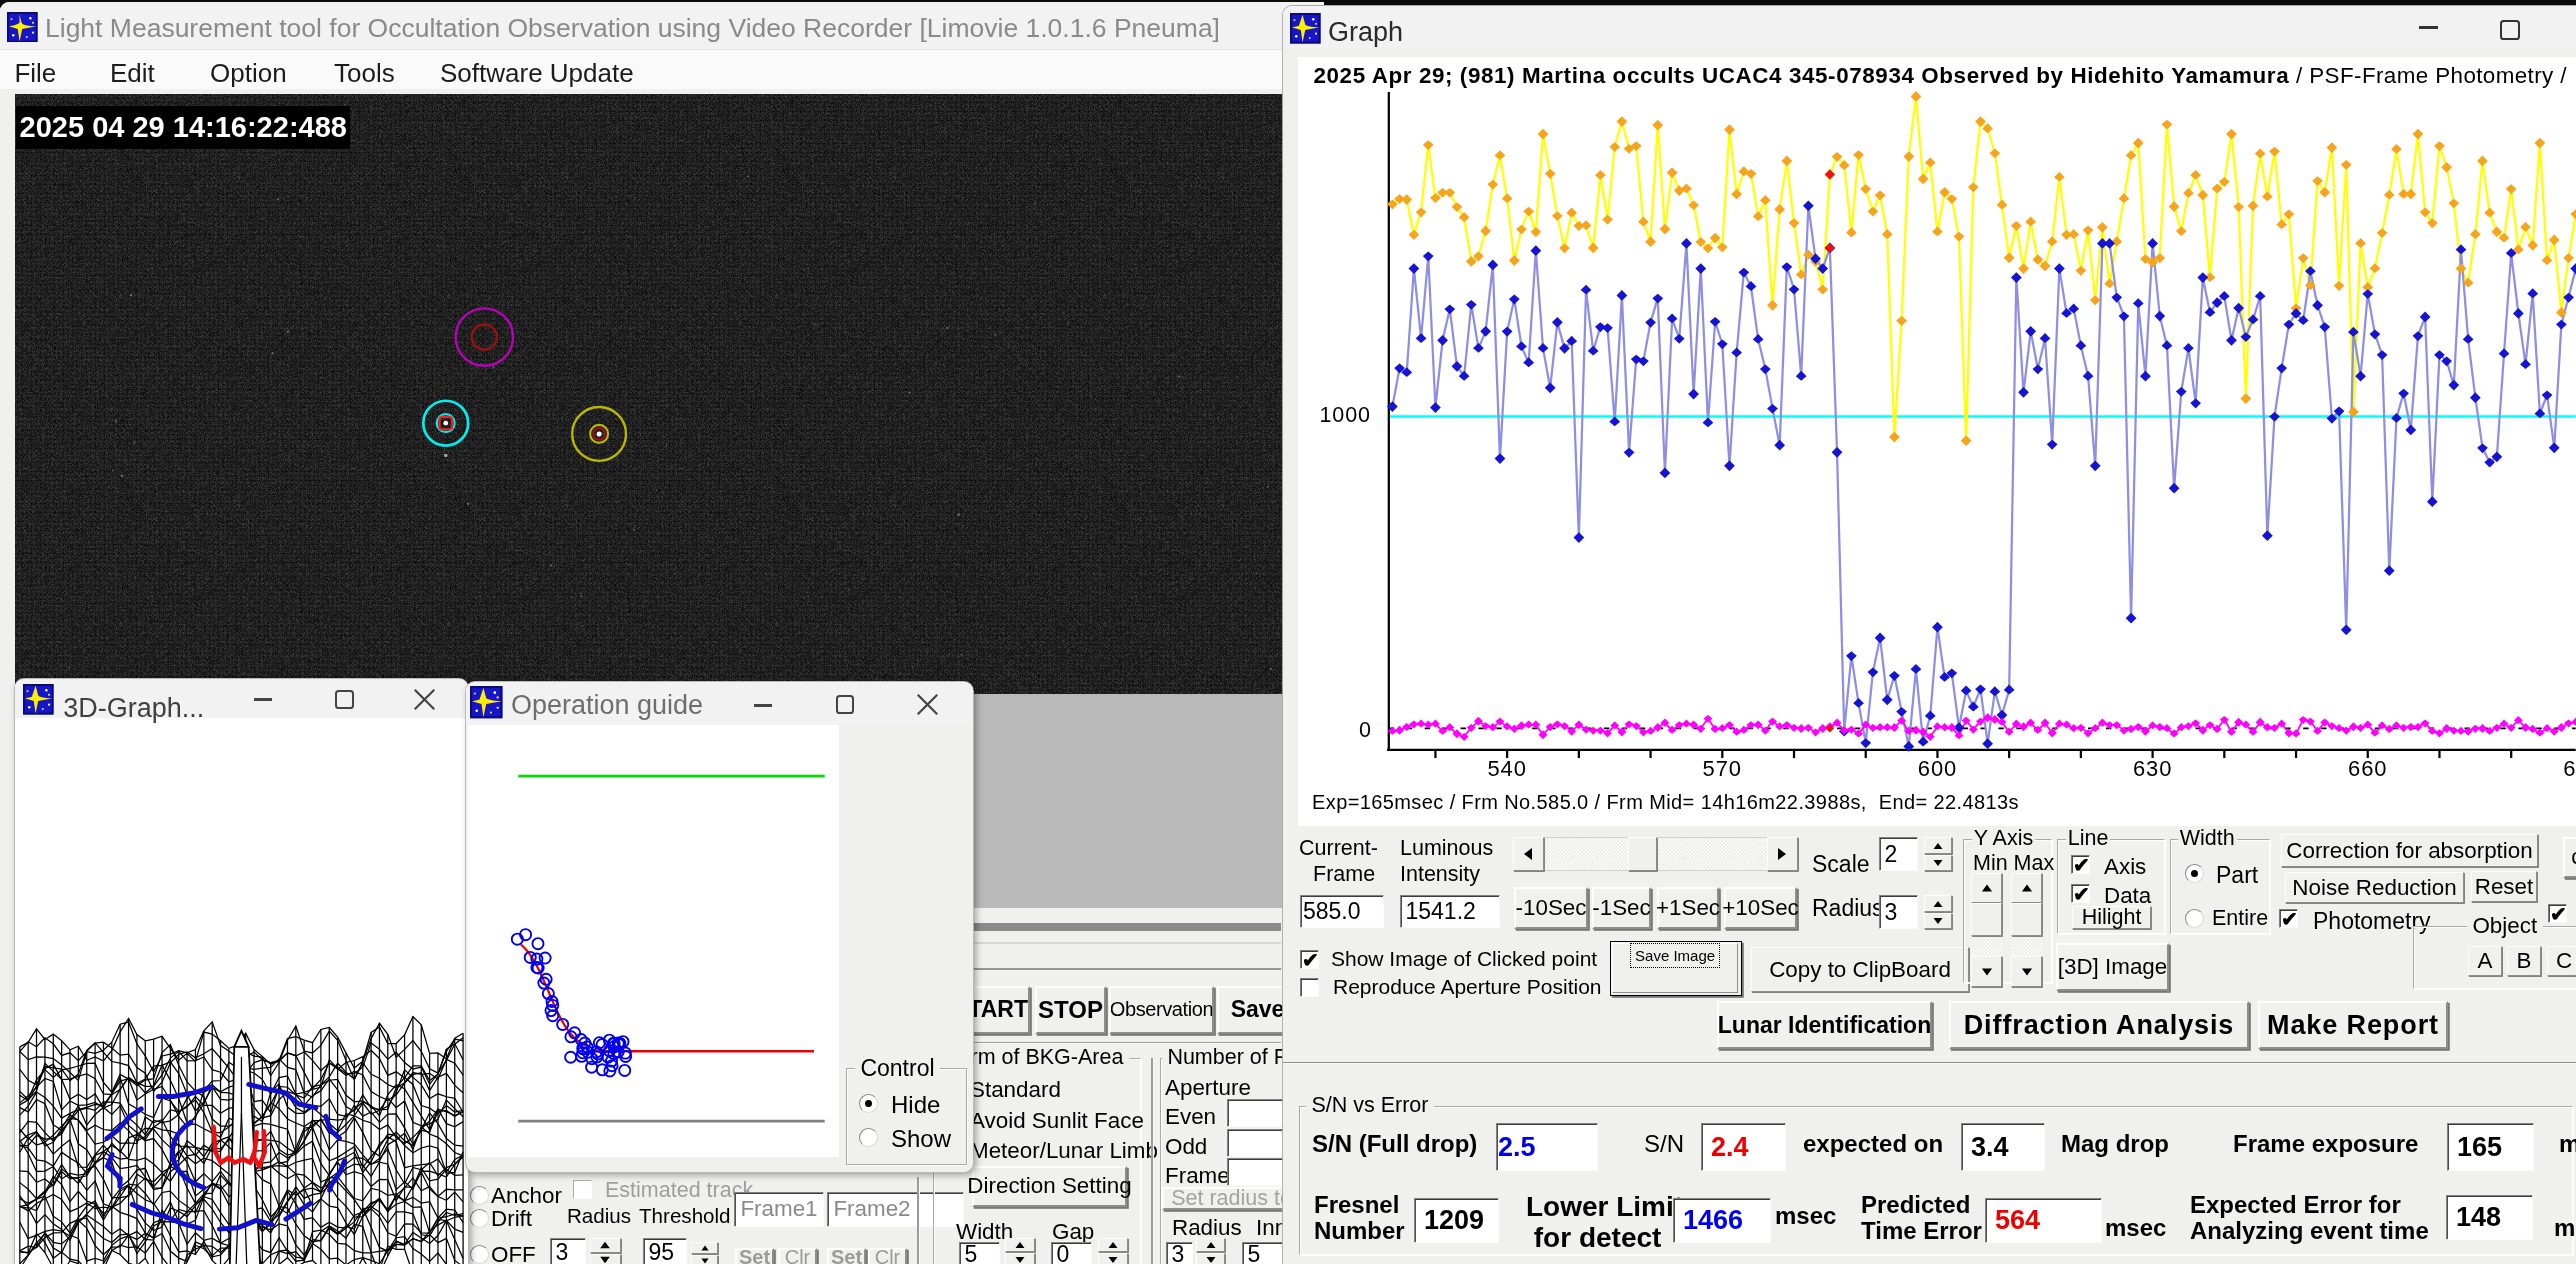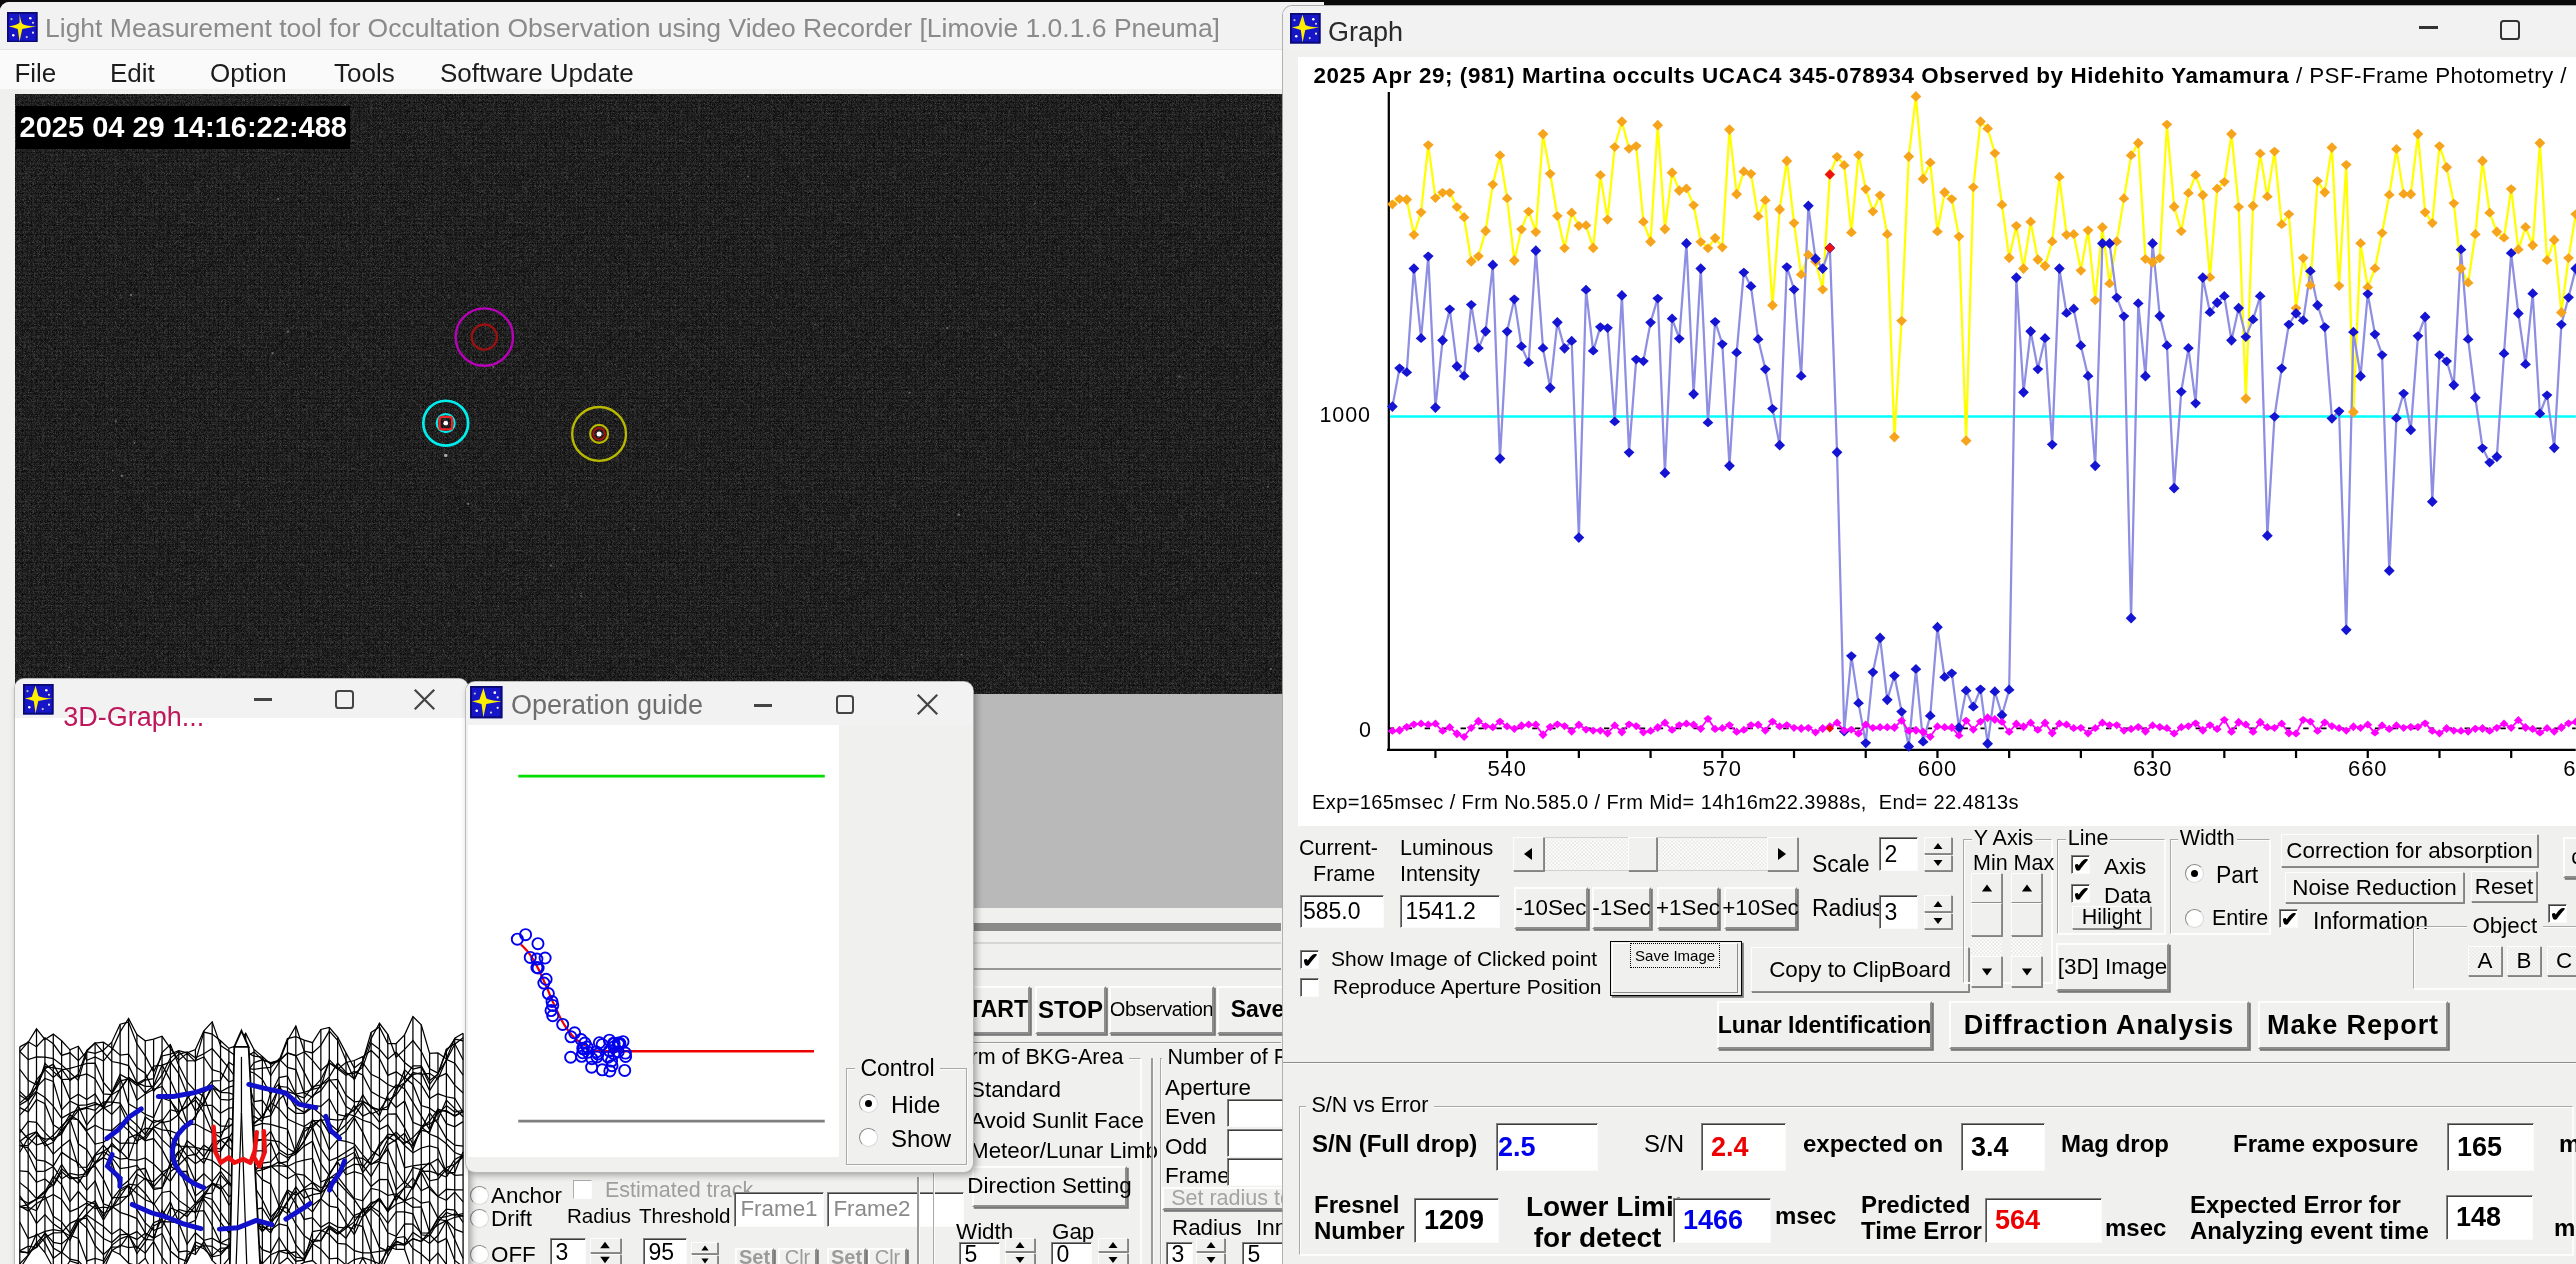--- a/index.html
+++ b/index.html
@@ -221,21 +221,21 @@
           <rect x="1" y="1" width="32" height="32" fill="none" stroke="#0a0a70" stroke-width="2"></rect>
           <path d="M14 2 L17 13 L14 17 L10 14 Z" fill="#ffee00"></path>
           <path d="M14 2 C15 8 16 12 17 13 C20 15 28 16 33 16 L17 19 L14 33 L12 19 L2 16 C7 15 12 14 14 12 Z" fill="#ffee00"></path>
           <circle cx="26" cy="7" r="1.4" fill="#fff"></circle>
           <circle cx="29" cy="12" r="1.2" fill="#ddd"></circle>
           <circle cx="7" cy="26" r="1.4" fill="#fff"></circle>
           <circle cx="22" cy="28" r="1.2" fill="#ccc"></circle>
           <circle cx="29" cy="23" r="1.2" fill="#eee"></circle>
           <circle cx="5" cy="8" r="1.2" fill="#bbb"></circle>
         </svg></div>
-      <div class="wtitle" style="left:48px;top:23px;color:#be185d">3D-Graph...</div>
+      <div class="wtitle" style="left:48px;top:14px;color:#404040">3D-Graph...</div>
       <div class="abs" style="left:239px;top:19px;width:18px;height:2.7px;background:#444"></div>
       <div class="abs" style="left:320px;top:10.8px;width:19px;height:19px;border:2.2px solid #444;border-radius:3.6px"></div>
       <svg class="abs" style="left:398px;top:9px" width="23" height="23" viewBox="0 0 26 26">
         <path d="M2 2 L24 24 M24 2 L2 24" stroke="#444" stroke-width="2.5"></path>
       </svg>
       <div class="abs" style="left:2.7px;top:254px;width:446px;height:332px;overflow:hidden">
         <svg width="446" height="332" viewBox="0 0 497 370" style="position:absolute;left:0;top:0">
           <polyline points="2.0,126.9 11.3,121.9 20.6,106.8 30.0,118.6 39.3,112.7 48.6,120.1 57.9,130.2 67.2,126.2 76.6,141.8 85.9,138.2 95.2,142.7 104.5,130.8 113.8,110.2 123.2,95.2 132.5,113.2 141.8,120.2 151.1,118.3 160.5,115.1 169.8,128.6 179.1,141.7 188.4,134.0 197.7,143.3 207.1,110.4 216.4,112.7 225.7,120.1 235.0,128.6 244.3,125.3 253.7,111.7 263.0,129.9 272.3,137.5 281.6,146.2 290.9,142.0 300.3,117.6 309.6,115.4 318.9,119.4 328.2,122.2 337.5,107.5 346.9,105.3 356.2,116.1 365.5,133.6 374.8,150.4 384.2,142.9 393.5,110.9 402.8,104.7 412.1,123.3 421.4,123.2 430.8,113.5 440.1,93.1 449.4,102.3 458.7,134.2 468.0,133.7 477.4,140.3 486.7,117.3 496.0,111.8" fill="none" stroke="#000" stroke-width="1.4"></polyline>
           <polyline points="2.0,132.1 11.3,121.2 20.6,126.8 30.0,116.7 39.3,123.5 48.6,136.4 57.9,133.5 67.2,142.2 76.6,132.3 85.9,134.2 95.2,130.7 104.5,121.7 113.8,101.6 123.2,99.3 132.5,123.6 141.8,137.0 151.1,154.7 160.5,137.0 169.8,135.0 179.1,131.2 188.4,133.6 197.7,129.9 207.1,109.1 216.4,99.0 225.7,125.5 235.0,131.6 244.3,138.3 253.7,132.6 263.0,137.1 272.3,138.2 281.6,159.1 290.9,144.0 300.3,119.8 309.6,103.8 318.9,131.5 328.2,133.7 337.5,125.3 346.9,109.3 356.2,119.5 365.5,141.7 374.8,163.5 384.2,143.1 393.5,117.8 402.8,100.6 412.1,112.9 421.4,138.5 430.8,129.7 440.1,119.8 449.4,131.9 458.7,151.4 468.0,156.2 477.4,142.0 486.7,124.0 496.0,116.8" fill="none" stroke="#000" stroke-width="1.4"></polyline>
           <polyline points="2.0,132.0 11.3,141.1 20.6,138.1 30.0,138.3 39.3,140.0 48.6,147.0 57.9,155.5 67.2,164.2 76.6,131.9 85.9,122.7 95.2,121.6 104.5,128.1 113.8,136.1 123.2,135.0 132.5,149.9 141.8,156.3 151.1,176.4 160.5,166.3 169.8,144.8 179.1,135.2 188.4,132.5 197.7,139.0 207.1,134.6 216.4,128.8 225.7,139.6 235.0,150.6 244.3,163.6 253.7,138.1 263.0,132.6 272.3,141.3 281.6,144.5 290.9,141.8 300.3,133.9 309.6,136.8 318.9,132.6 328.2,141.9 337.5,153.3 346.9,144.8 356.2,149.8 365.5,156.5 374.8,156.6 384.2,149.5 393.5,122.5 402.8,129.6 412.1,140.6 421.4,132.9 430.8,144.4 440.1,151.6 449.4,149.4 458.7,168.5 468.0,156.9 477.4,132.0 486.7,118.2 496.0,120.3" fill="none" stroke="#000" stroke-width="1.4"></polyline>
@@ -1076,21 +1076,21 @@
       <div class="lbl" style="left:933px;top:857px;font-size:23px">Part</div>
       <div class="rd" style="left:902px;top:903px"></div>
       <div class="lbl" style="left:929px;top:901px;font-size:21.5px">Entire</div>
       <button class="b3" style="left:998px;top:828px;width:257px;height:33px;font-size:22.4px;border-width:1.8px;box-shadow:0.9px 0.9px 0 #777">Correction for absorption</button>
       <button class="b3" style="left:1002px;top:866px;width:179px;height:31px;font-size:22.4px;border-width:1.8px;box-shadow:0.9px 0.9px 0 #777">Noise Reduction</button>
       <button class="b3" style="left:1188px;top:865px;width:66px;height:31px;font-size:22.4px;border-width:1.8px;box-shadow:0.9px 0.9px 0 #777">Reset</button>
       <button class="b3" style="left:1280px;top:831px;width:27px;height:41px;font-size:21.5px">c</button>
       <div class="cb" style="left:996px;top:903px">
         <div class="ck">✔</div>
       </div>
-      <div class="lbl" style="left:1030px;top:903px;font-size:23px">Information</div>
+      <div class="lbl" style="left:1030px;top:903px;font-size:23px">Photometry</div>
       <div class="cb" style="left:1265px;top:898px">
         <div class="ck">✔</div>
       </div>
       <button class="b3" style="left:773px;top:937px;width:113px;height:48px;font-size:22.4px">[3D] Image</button>
       <div class="gb" style="left:1130px;top:920px;width:163px;height:63px;border-right:none"></div>
       <div class="gbl" style="left:1184px;top:909px;font-size:22.4px">Object</div>
       <button class="b3" style="left:1185px;top:940px;width:34px;height:30px;font-size:22.4px;border-width:1.8px;box-shadow:0.9px 0.9px 0 #777;background:repeating-conic-gradient(#f8f8f8 0% 25%, #e9e9e7 0% 50%) 0 0/3.6px 3.6px">A</button>
       <button class="b3" style="left:1224px;top:940px;width:34px;height:30px;font-size:22.4px;border-width:1.8px;box-shadow:0.9px 0.9px 0 #777;background:repeating-conic-gradient(#f8f8f8 0% 25%, #e9e9e7 0% 50%) 0 0/3.6px 3.6px">B</button>
       <button class="b3" style="left:1264px;top:940px;width:34px;height:30px;font-size:22.4px;border-width:1.8px;box-shadow:0.9px 0.9px 0 #777;background:repeating-conic-gradient(#f8f8f8 0% 25%, #e9e9e7 0% 50%) 0 0/3.6px 3.6px">C</button>
       <button class="b3" style="left:434px;top:995px;width:215px;height:48px;font-weight:bold;font-size:23px">Lunar Identification</button>

